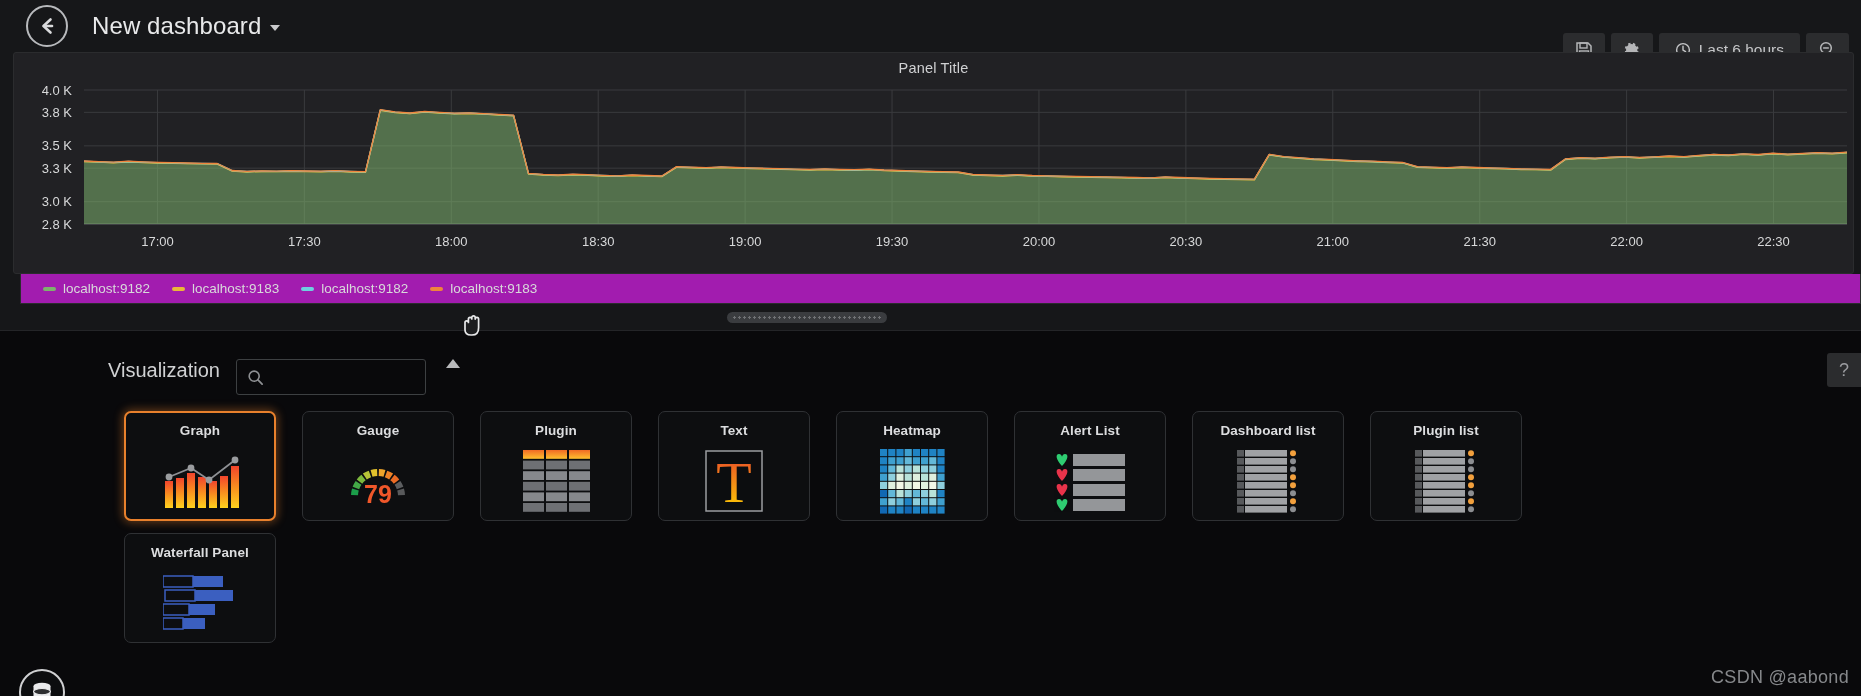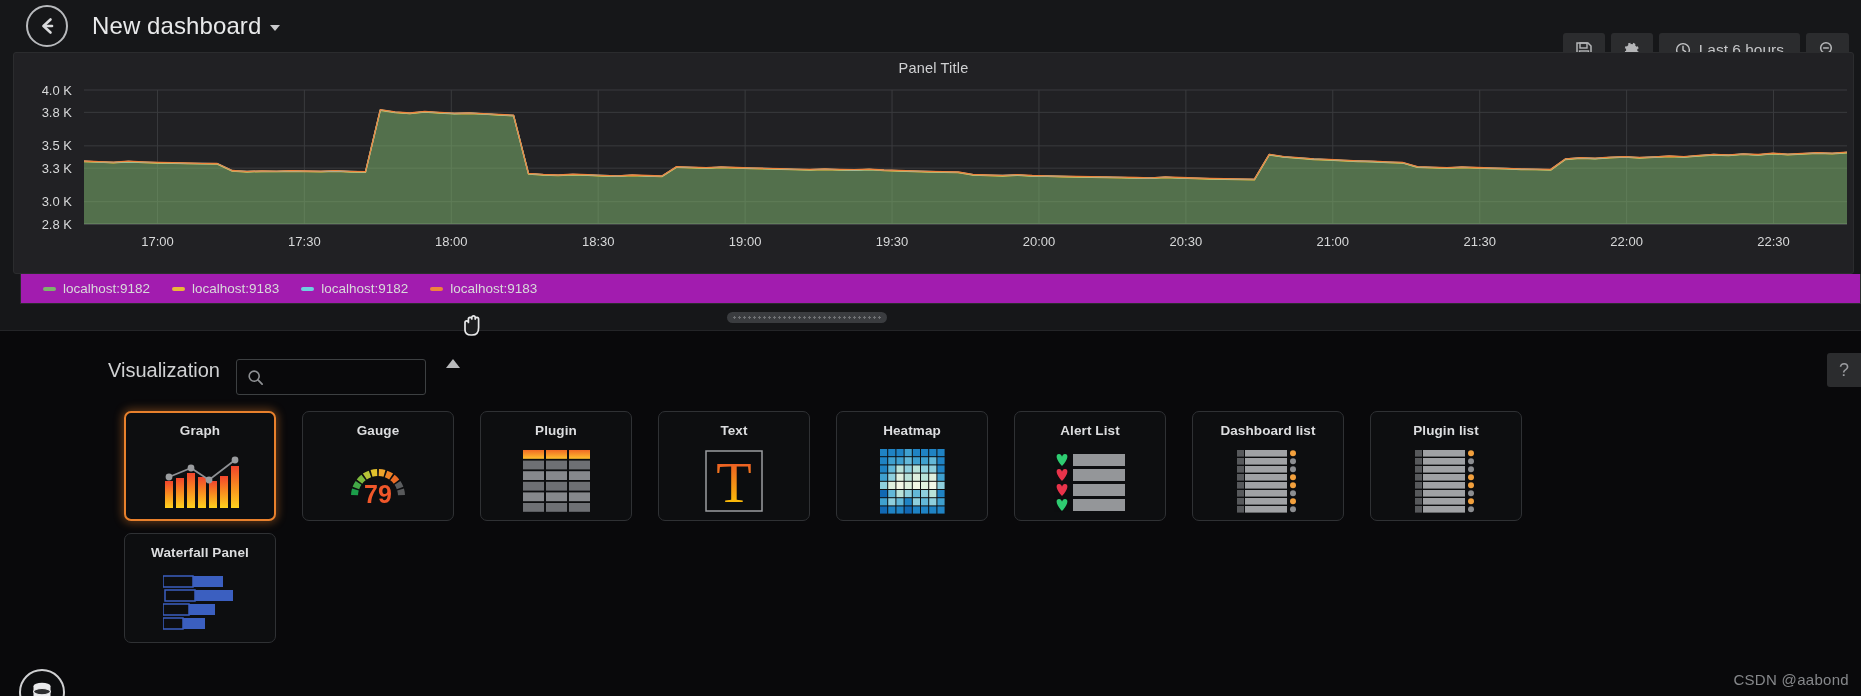--- a/index.html
+++ b/index.html
@@ -169,21 +169,21 @@
     position: absolute; left: 19px;
     width: 46px; height: 46px; border-radius: 50%;
     background: #0c0d0f; border: 2px solid #cfd0d2;
     display: flex; align-items: center; justify-content: center;
     cursor: pointer;
   }
   .n1 { top: 8px; }
 
   .watermark {
     position: absolute; right: 12px; bottom: 8px;
-    font-size: 15px; color: #86888b; letter-spacing: .3px;
+    font-size: 18px; color: #86888b; letter-spacing: .3px;
   }
   .axis-text { font-size: 13px; fill: #d8d9da; font-family: "Liberation Sans", sans-serif; }
 </style>
 </head>
 <body>
 
 <div id="root">
 
   <div class="topnav">
     <div class="back-btn">

